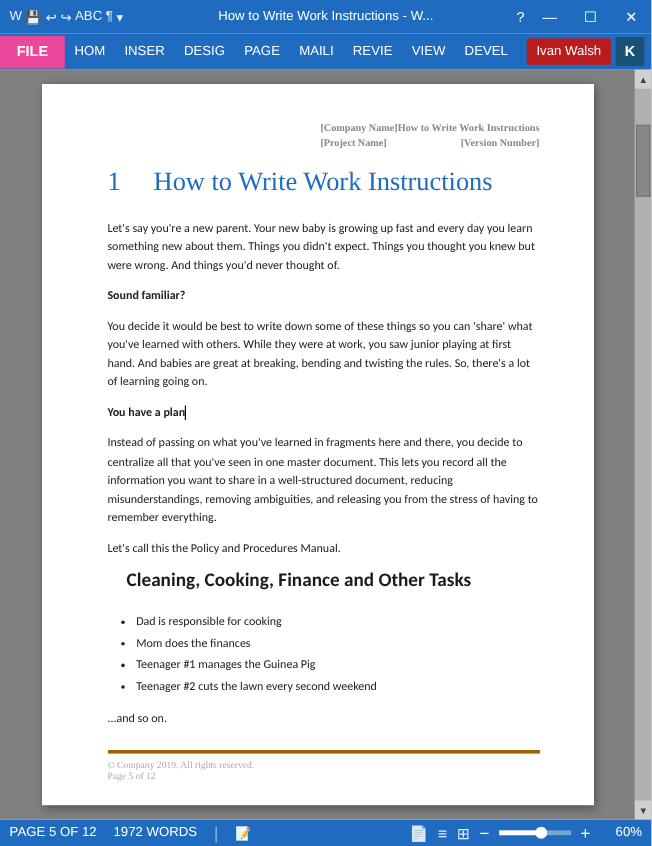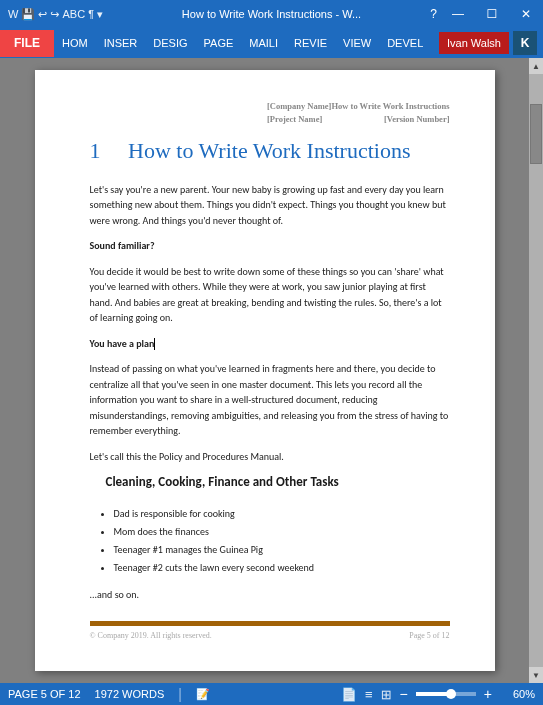--- a/index.html
+++ b/index.html
@@ -64,21 +64,21 @@
     .ribbon {
       background: #1e6bbf;
       flex-shrink: 0;
     }
     .ribbon-tabs {
       display: flex;
       align-items: center;
       height: 30px;
     }
     .file-btn {
-      background: #ef4444;
+      background: #ec4899;
       color: white;
       font-weight: bold;
       font-size: 12px;
       padding: 0 14px;
       height: 27px;
       display: flex;
       align-items: center;
       cursor: pointer;
       flex-shrink: 0;
     }
@@ -188,21 +188,21 @@
     }
     .doc-para-bold {
       font-size: 10px;
       color: #222;
       line-height: 1.55;
       margin-bottom: 10px;
       font-weight: bold;
       font-family: 'Calibri', 'Arial', sans-serif;
     }
     .doc-heading2 {
-      font-size: 13px;
+      font-size: 16px;
       color: #1a1a1a;
       font-weight: bold;
       margin-bottom: 8px;
       margin-top: 0;
       font-family: 'Calibri', 'Arial', sans-serif;
       padding-left: 16px;
     }
     .doc-list {
       margin: 16px 0 10px 24px;
     }
@@ -211,22 +211,23 @@
       color: #222;
       line-height: 1.8;
       font-family: 'Calibri', 'Arial', sans-serif;
     }
 
     
     .page-footer {
       display: flex;
       justify-content: space-between;
       margin-top: 18px;
-      border-top: 5px solid #a16207;
+      border-top: 3px solid #a16207;
       padding-top: 5px;
+      flex-direction: column;
     }
     .page-footer-left {
       font-size: 8px;
       color: #aaa;
     }
     .page-footer-right {
       font-size: 8px;
       color: #aaa;
     }
 

